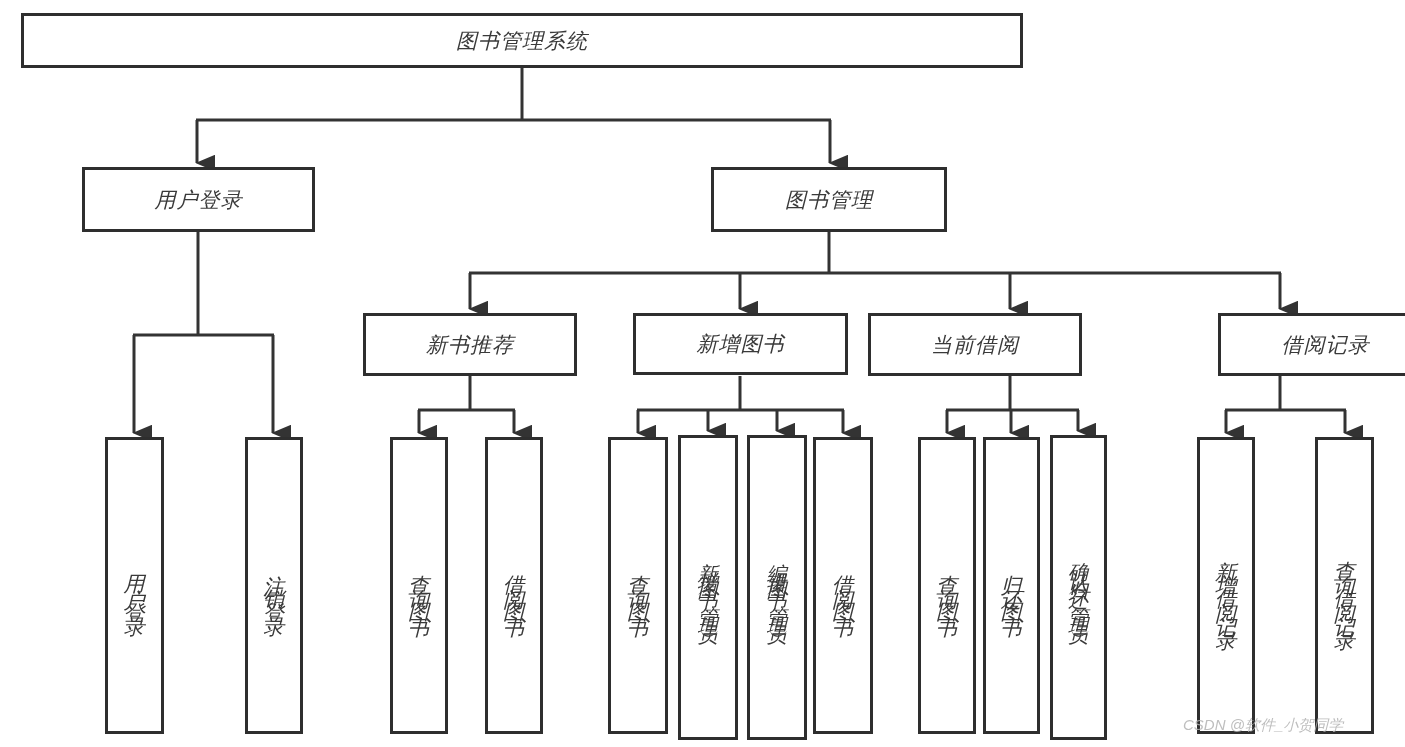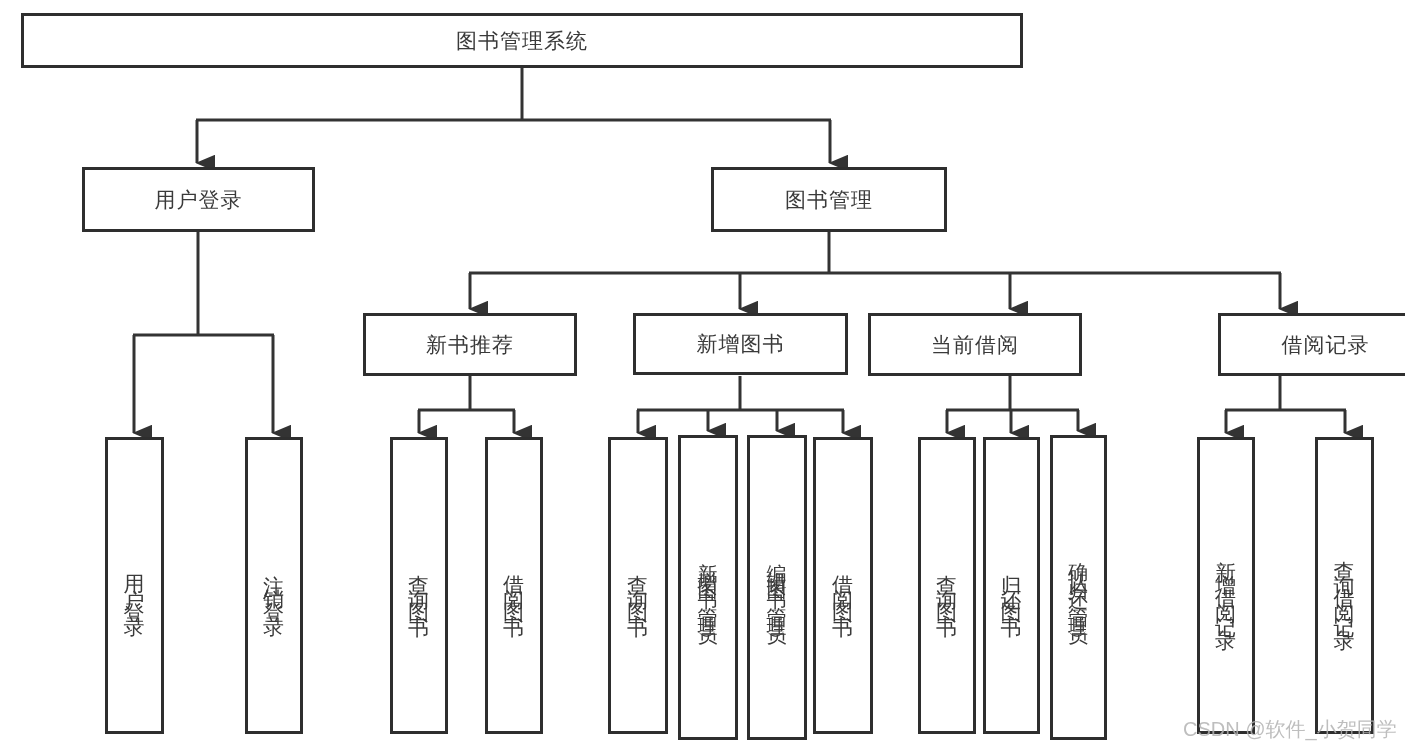--- a/index.html
+++ b/index.html
@@ -2,20 +2,21 @@
 <html><head>
 <meta charset="utf-8">
 <style>
   html,body{margin:0;padding:0;background:#ffffff;}
   .canvas{
     position:relative;
     width:1405px;height:747px;
     background:#ffffff;
     font-family:"Liberation Sans","DejaVu Sans",sans-serif;
     overflow:hidden;
+    font-style:italic;
   }
   .connectors{position:absolute;left:0;top:0;width:1405px;height:747px;}
   .node{
     position:absolute;
     box-sizing:border-box;
     border:3px solid #2e2e2e;
     background:#ffffff;
     display:flex;align-items:center;justify-content:center;
     color:#3a3a3a;
     font-size:21px;
@@ -31,21 +32,21 @@
   }
   .node.leaf.long span{
     letter-spacing:9px;
     font-size:20px;
   }
   .watermark{
     position:absolute;
     left:1183px;top:716px;
     width:222px;
     color:#b3b3b3;
-    font-size:20px;
+    font-size:15px;
     white-space:nowrap;
     z-index:3;
     opacity:.85;
   }
 </style>
 </head>
 <body>
 
 <div class="canvas">
 

